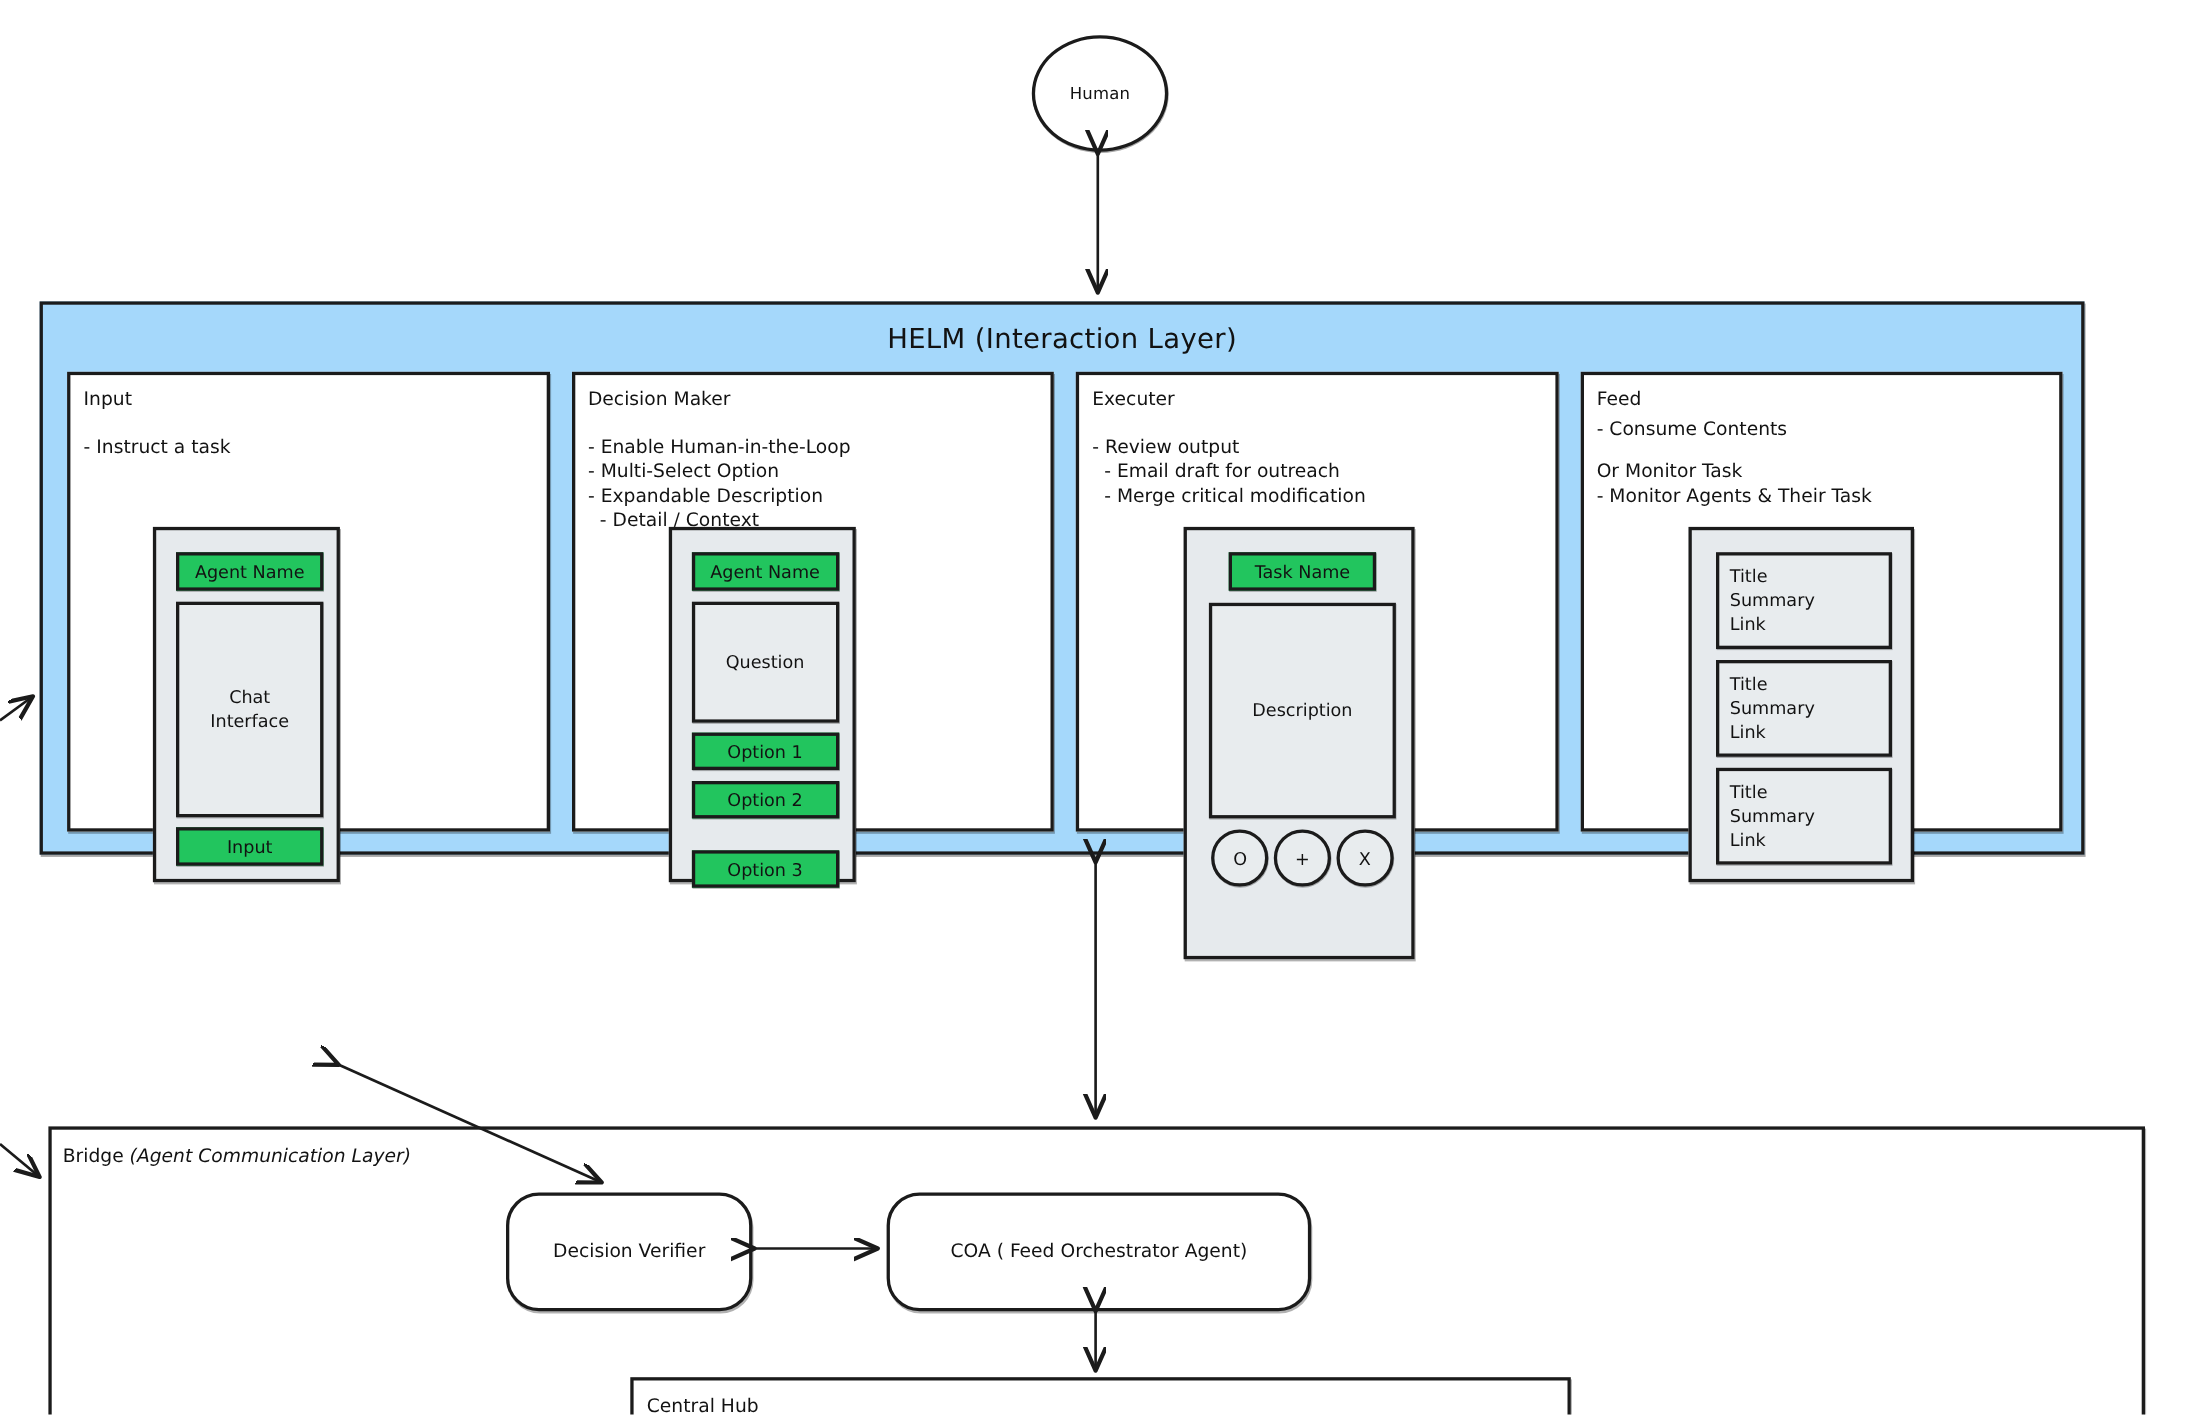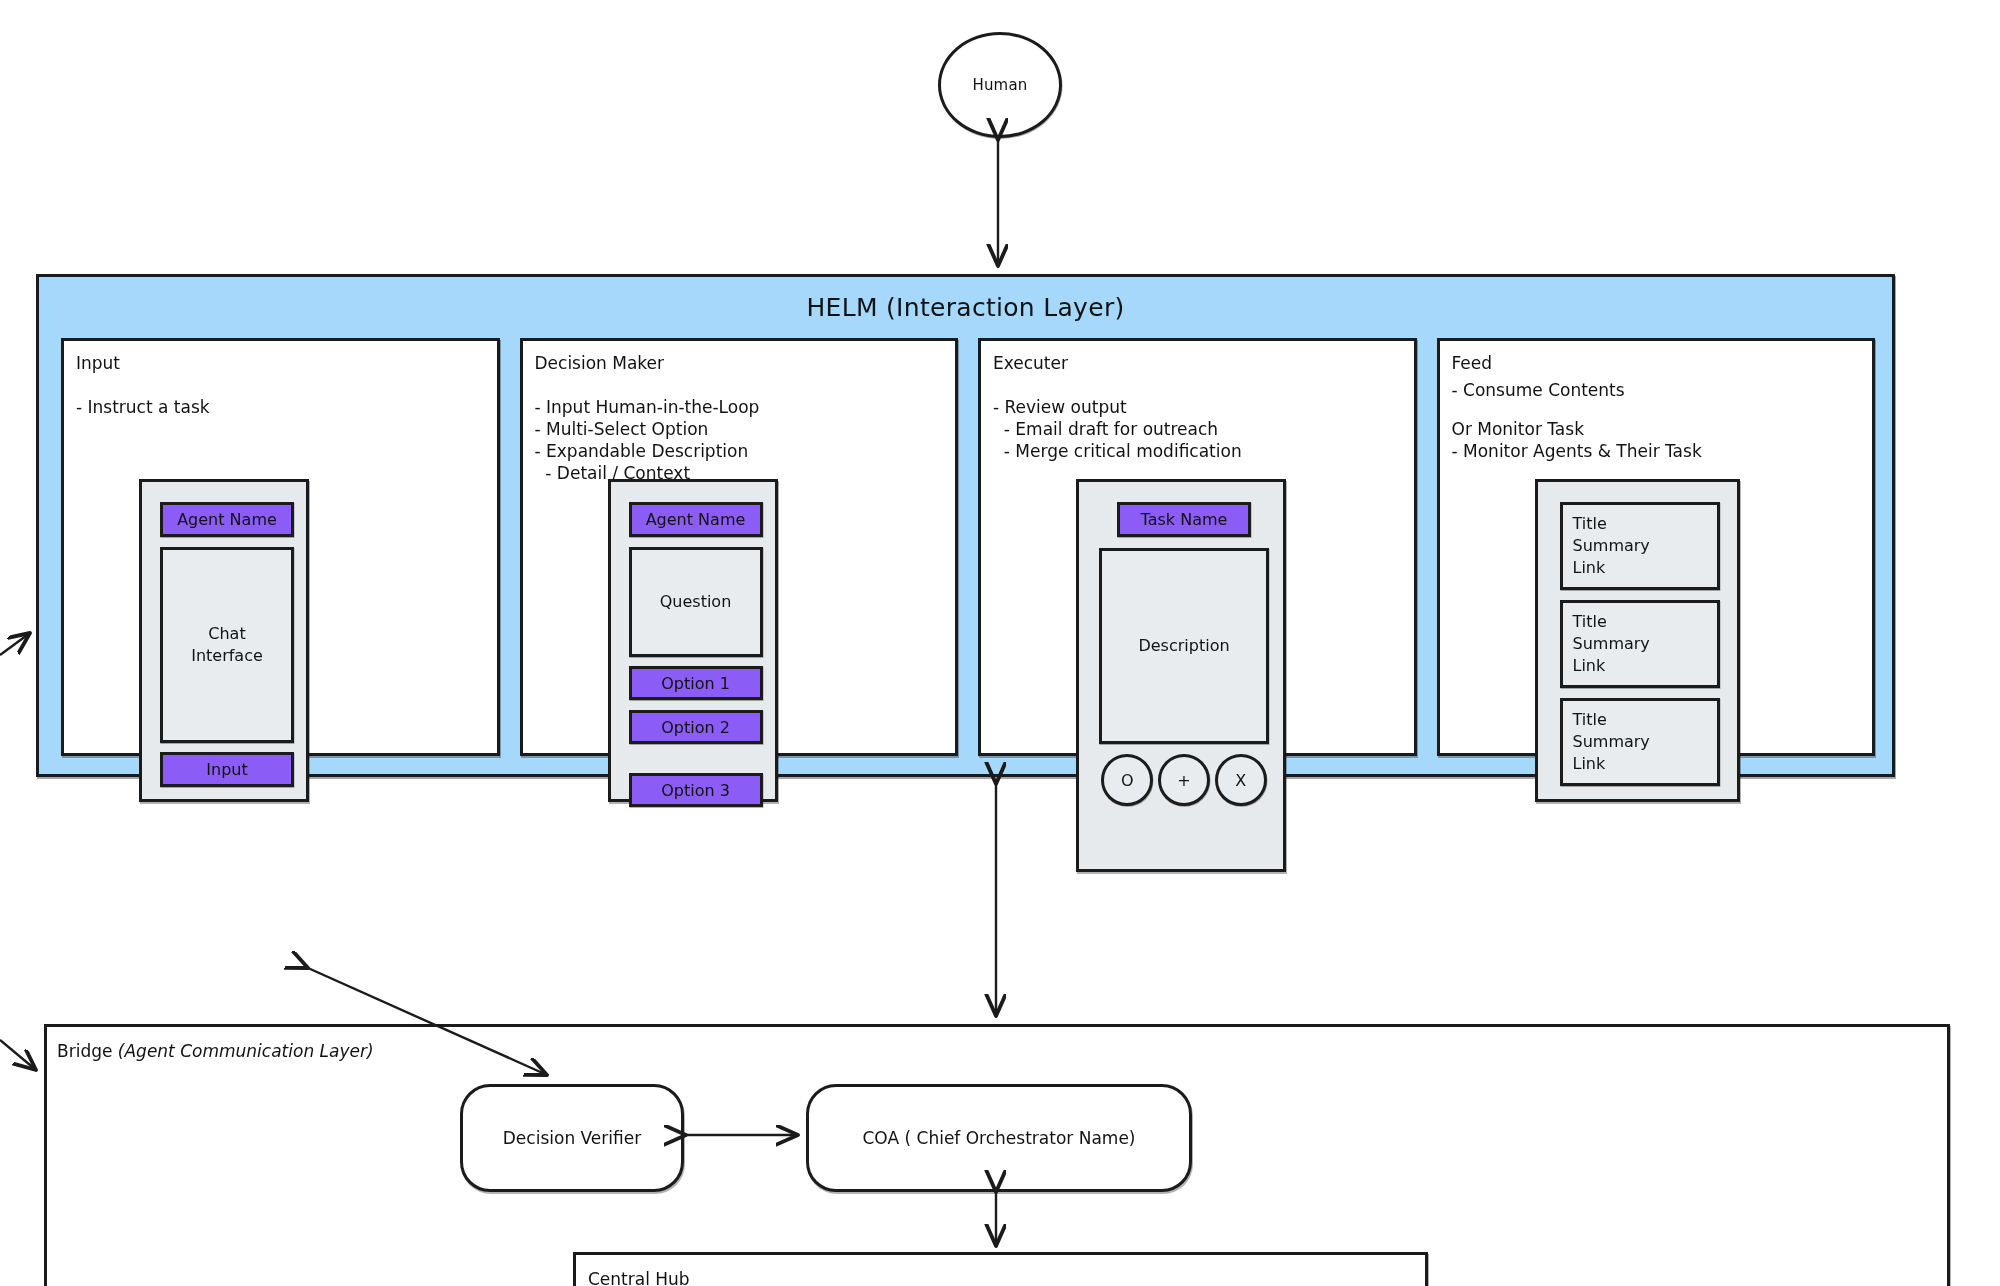--- a/index.html
+++ b/index.html
@@ -71,21 +71,21 @@
 
   
   .phone {
     position: absolute;
     background: #e6eaed;
     border: 3px solid #1b1b1b;
     box-sizing: border-box;
     box-shadow: 1px 2px 0 rgba(0,0,0,0.3);
   }
   .chip {
-    background: #8b5cf6;
+    background: #22c55e;
     border: 3px solid #1b1b1b;
     box-sizing: border-box;
     display: flex; align-items: center; justify-content: center;
     font-size: 16px;
     box-shadow: 0.5px 1px 0 rgba(0,0,0,0.3);
   }
   .pane {
     background: #e8ecee;
     border: 3px solid #1b1b1b;
     box-sizing: border-box;
@@ -178,21 +178,21 @@
           <div class="chip" style="position:absolute; left:18px; top:20px; width:134px; height:35px;">Agent Name</div>
           <div class="pane" style="position:absolute; left:18px; top:65px; width:134px; height:196px; white-space:pre-line;">Chat
 Interface</div>
           <div class="chip" style="position:absolute; left:18px; top:270px; width:134px; height:35px;">Input</div>
         </div>
       </div>
 
       <div class="card card-decision">
         <div class="card-title">Decision Maker</div>
         <div class="gap"></div>
-        <div class="bul">- Input Human-in-the-Loop</div>
+        <div class="bul">- Enable Human-in-the-Loop</div>
         <div class="bul">- Multi-Select Option</div>
         <div class="bul">- Expandable Description</div>
         <div class="bul">  - Detail / Context</div>
 
         <div class="phone" style="left:85px; top:138px; width:170px; height:323px;">
           <div class="chip" style="position:absolute; left:18px; top:20px; width:134px; height:35px;">Agent Name</div>
           <div class="pane" style="position:absolute; left:18px; top:65px; width:134px; height:110px;">Question</div>
           <div class="chip" style="position:absolute; left:18px; top:184px; width:134px; height:34px;">Option 1</div>
           <div class="chip" style="position:absolute; left:18px; top:228px; width:134px; height:34px;">Option 2</div>
           <div class="chip" style="position:absolute; left:18px; top:272px; width:134px; height:34px;margin-top:19px;">Option 3</div>
@@ -244,21 +244,21 @@
       </div>
 
     </div>
   </div>
 
   <div class="bridge">
     <div class="bridge-title"><span>Bridge </span><i>(Agent Communication Layer)</i></div>
   </div>
 
   <div class="rbox verifier">Decision Verifier</div>
-  <div class="rbox coa">COA ( Chief Orchestrator Name)</div>
+  <div class="rbox coa">COA ( Feed Orchestrator Agent)</div>
 
   <div class="hub">
     <div class="hub-title">Central Hub</div>
   </div>
 
   <svg class="arrows" viewBox="0 0 2000 1286">
     <defs>
       <marker id="ah" markerWidth="12" markerHeight="12" refX="9" refY="4" orient="auto">
         <path d="M0,0 L9,4 L0,8" fill="none" stroke="#1b1b1b" stroke-width="1.6" stroke-linecap="round" stroke-linejoin="round"></path>
       </marker>

